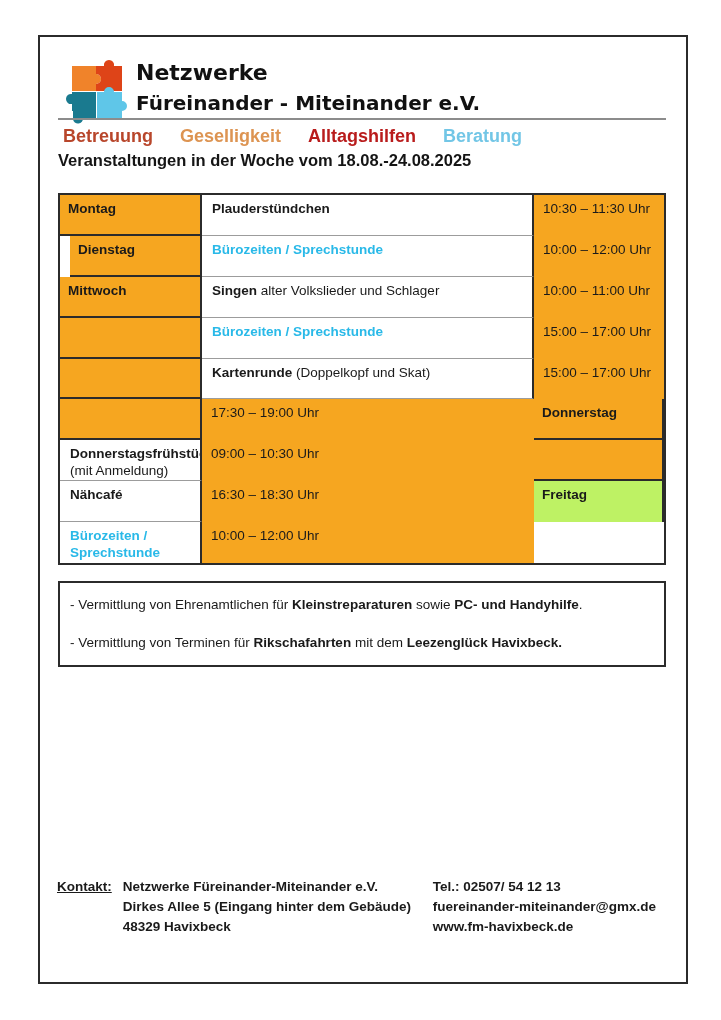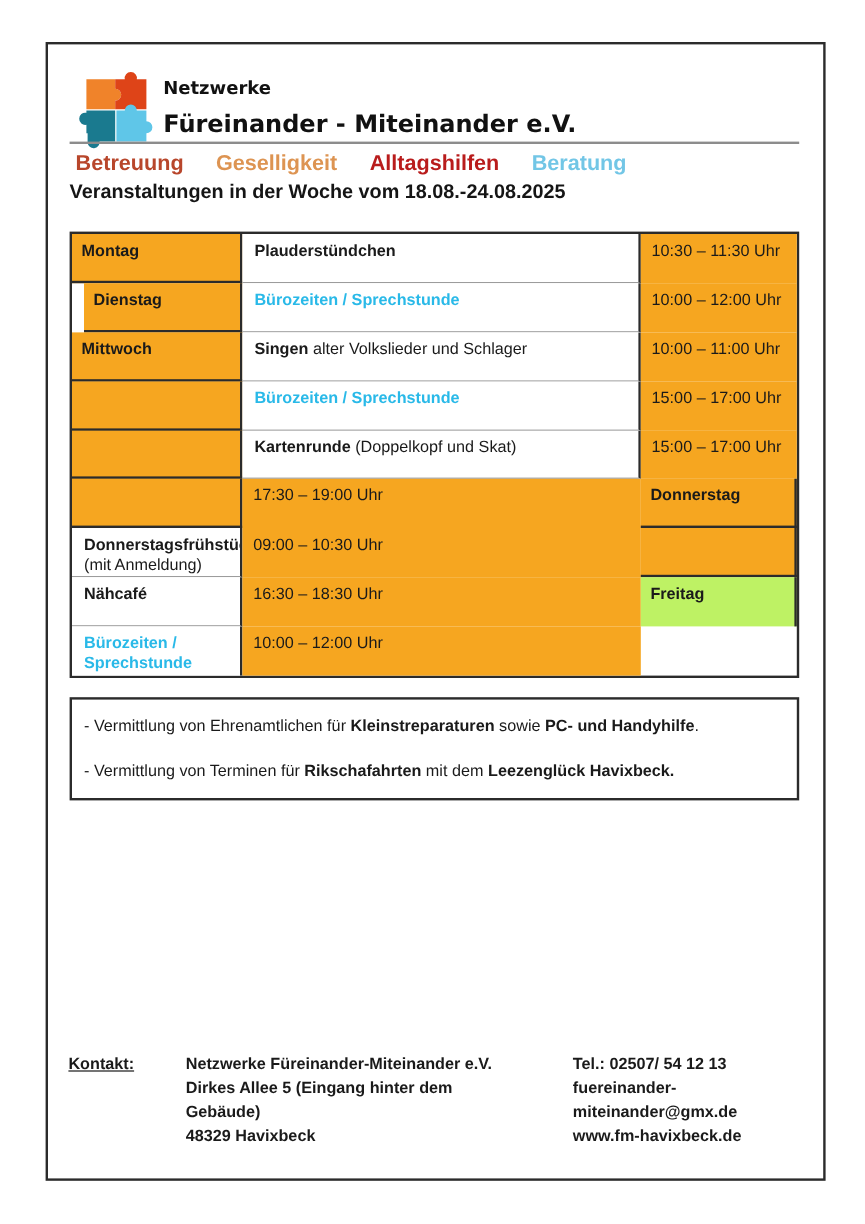--- a/index.html
+++ b/index.html
@@ -2,21 +2,21 @@
 <html><head>
 <meta charset="utf-8">
 <style>
   html,body{margin:0;padding:0;background:#ffffff;}
   body{width:721px;height:1020px;position:relative;font-family:"Liberation Sans",sans-serif;color:#1a1a1a;}
   .page{position:absolute;left:38px;top:35px;width:650px;height:949px;border:2px solid #2b2b2b;background:#fff;box-sizing:border-box;}
 
   
   .logo{position:absolute;left:25px;top:20px;width:64px;height:68px;}
   .titleblock{position:absolute;left:96px;top:24px;font-family:"DejaVu Sans",sans-serif;font-weight:bold;color:#111;}
-  .title1{font-size:15px;line-height:24px;}
+  .title1{font-size:22px;line-height:24px;}
   .title2{font-size:20px;line-height:24px;margin-top:6px;}
   .hrule{position:absolute;left:18px;top:81px;width:608px;height:0;border-top:2px solid #8c8c8c;}
   .nav{position:absolute;left:23px;top:89px;display:flex;gap:27px;font-size:18px;font-weight:bold;}
   .heading{position:absolute;left:18px;top:114px;font-size:16.5px;font-weight:bold;color:#151515;}
 
   
   .sched{position:absolute;left:18px;top:156px;width:608px;height:372px;border:2px solid #2b2b2b;box-sizing:border-box;
          display:grid;grid-template-columns:142px 332px 1fr;grid-auto-rows:1fr;background:#fff;}
   .cell{box-sizing:border-box;padding:5px 8px;font-size:13.5px;line-height:17px;overflow:hidden;}
   .c-day{font-weight:bold;border-right:2px solid #2b2b2b;border-bottom:2px solid #2b2b2b;}
@@ -25,21 +25,21 @@
   .lastrow{border-bottom:none !important;}
   .ev-title{font-weight:bold;}
 
   
   .infobox{position:absolute;left:18px;top:544px;width:608px;height:86px;border:2px solid #2b2b2b;box-sizing:border-box;
            padding:13px 10px;font-size:13.5px;line-height:17px;}
   .note{margin:0 0 21px 0;}
   .note:last-child{margin-bottom:0;}
 
   
-  .contact{position:absolute;left:17px;top:840px;display:flex;font-size:13.5px;font-weight:bold;line-height:20px;gap:32px;}
+  .contact{position:absolute;left:17px;top:840px;display:flex;font-size:13.5px;font-weight:bold;line-height:20px;}
   .contact-label{text-decoration:underline;margin-right:11px;white-space:nowrap;}
   .contact-address{width:296px;}
   .contact-details{margin-left:14px;}
 </style>
 </head>
 <body>
 
 <div class="page">
 
   <svg class="logo" viewBox="0 0 64 68" aria-hidden="true">

